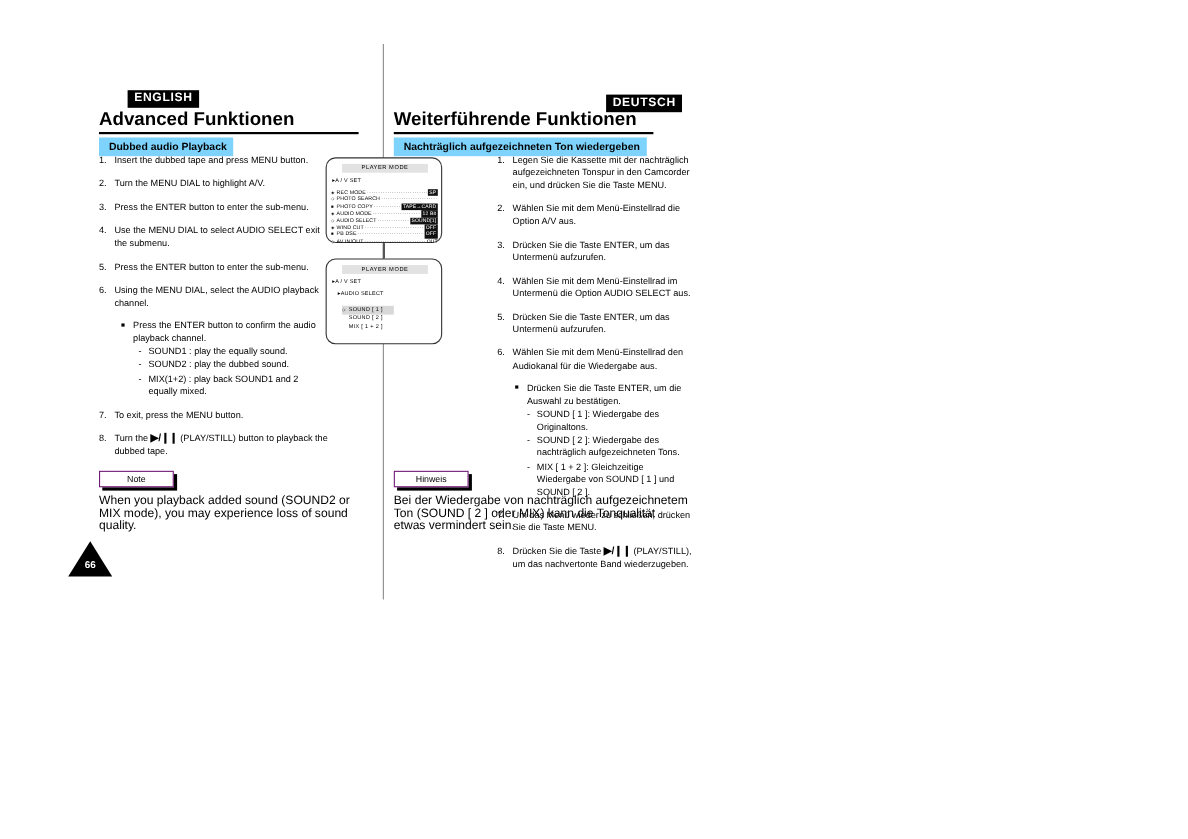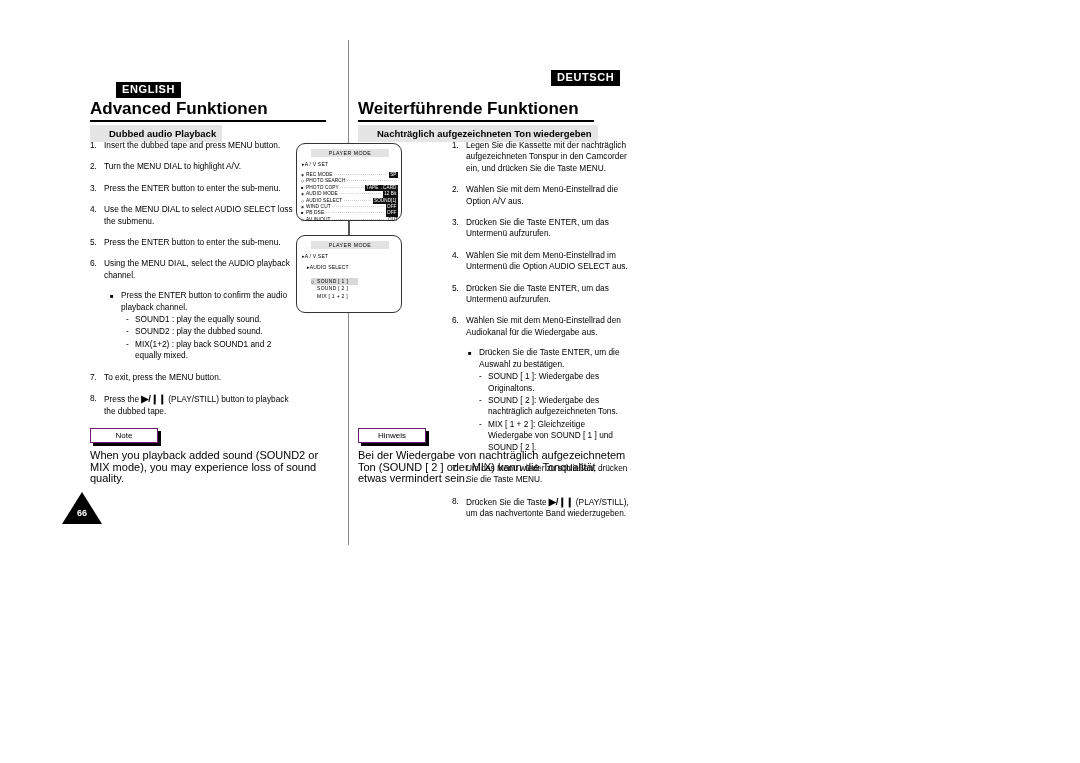--- a/index.html
+++ b/index.html
@@ -37,21 +37,21 @@
     position: absolute;
     background: #000000;
     color: #ffffff;
     font-weight: bold;
     font-size: 11px;
     letter-spacing: 0.6px;
     padding: 2px 6px 3px 6px;
     line-height: 11px;
   }
   #badge-en { left: 90px; top: 82px; margin-left: 26px; }
-  #badge-de { left: 551px; top: 70px; }
+  #badge-de { left: 551px; top: 86px; }
 
   
   .chapter-title {
     position: absolute;
     font-size: 17px;
     font-weight: bold;
     line-height: 19px;
     white-space: nowrap;
   }
   #title-en { left: 90px; top: 99px; }
@@ -61,25 +61,25 @@
     position: absolute;
     height: 2px;
     background: #000000;
   }
   #rule-en { left: 90px; top: 120px; width: 236px; }
   #rule-de { left: 358px; top: 120px; width: 236px; }
 
   
   .section-bar {
     position: absolute;
-    background: #e5e5e5;
+    background: #7dd3fc;
     font-size: 9.5px;
     font-weight: bold;
     line-height: 11px;
-    padding: 3px 6px 3px 19px;
+    padding: 3px 6px 3px 9px;
     white-space: nowrap;
   }
   #sect-en { left: 90px; top: 125px; }
   #sect-de { left: 358px; top: 125px; }
 
   
   .steps {
     position: absolute;
     font-size: 8.3px;
     line-height: 11.4px;
@@ -302,21 +302,21 @@
       </div>
       <div class="step">
         <div class="step-num">3.</div>
         <div class="step-body">
           <div>Press the ENTER button to enter the sub-menu.</div>
         </div>
       </div>
       <div class="step">
         <div class="step-num">4.</div>
         <div class="step-body">
-          <div>Use the MENU DIAL to select AUDIO SELECT loss the submenu.</div>
+          <div>Use the MENU DIAL to select AUDIO SELECT exit the submenu.</div>
         </div>
       </div>
       <div class="step">
         <div class="step-num">5.</div>
         <div class="step-body">
           <div>Press the ENTER button to enter the sub-menu.</div>
         </div>
       </div>
       <div class="step">
         <div class="step-num">6.</div>
@@ -341,21 +341,21 @@
         </div>
       </div>
       <div class="step">
         <div class="step-num">7.</div>
         <div class="step-body">
           <div>To exit, press the MENU button.</div>
         </div>
       </div>
       <div class="step">
         <div class="step-num">8.</div>
-        <div class="step-body"><span>Press the </span><span class="pp">▶/❙❙</span><span> (PLAY/STILL) button to playback the dubbed tape.</span></div>
+        <div class="step-body"><span>Turn the </span><span class="pp">▶/❙❙</span><span> (PLAY/STILL) button to playback the dubbed tape.</span></div>
       </div>
     </div>
   <div class="steps de" id="steps-de">
       <div class="step">
         <div class="step-num">1.</div>
         <div class="step-body">
           <div>Legen Sie die Kassette mit der nachträglich aufgezeichneten Tonspur in den Camcorder ein, und drücken Sie die Taste MENU.</div>
         </div>
       </div>
       <div class="step">

